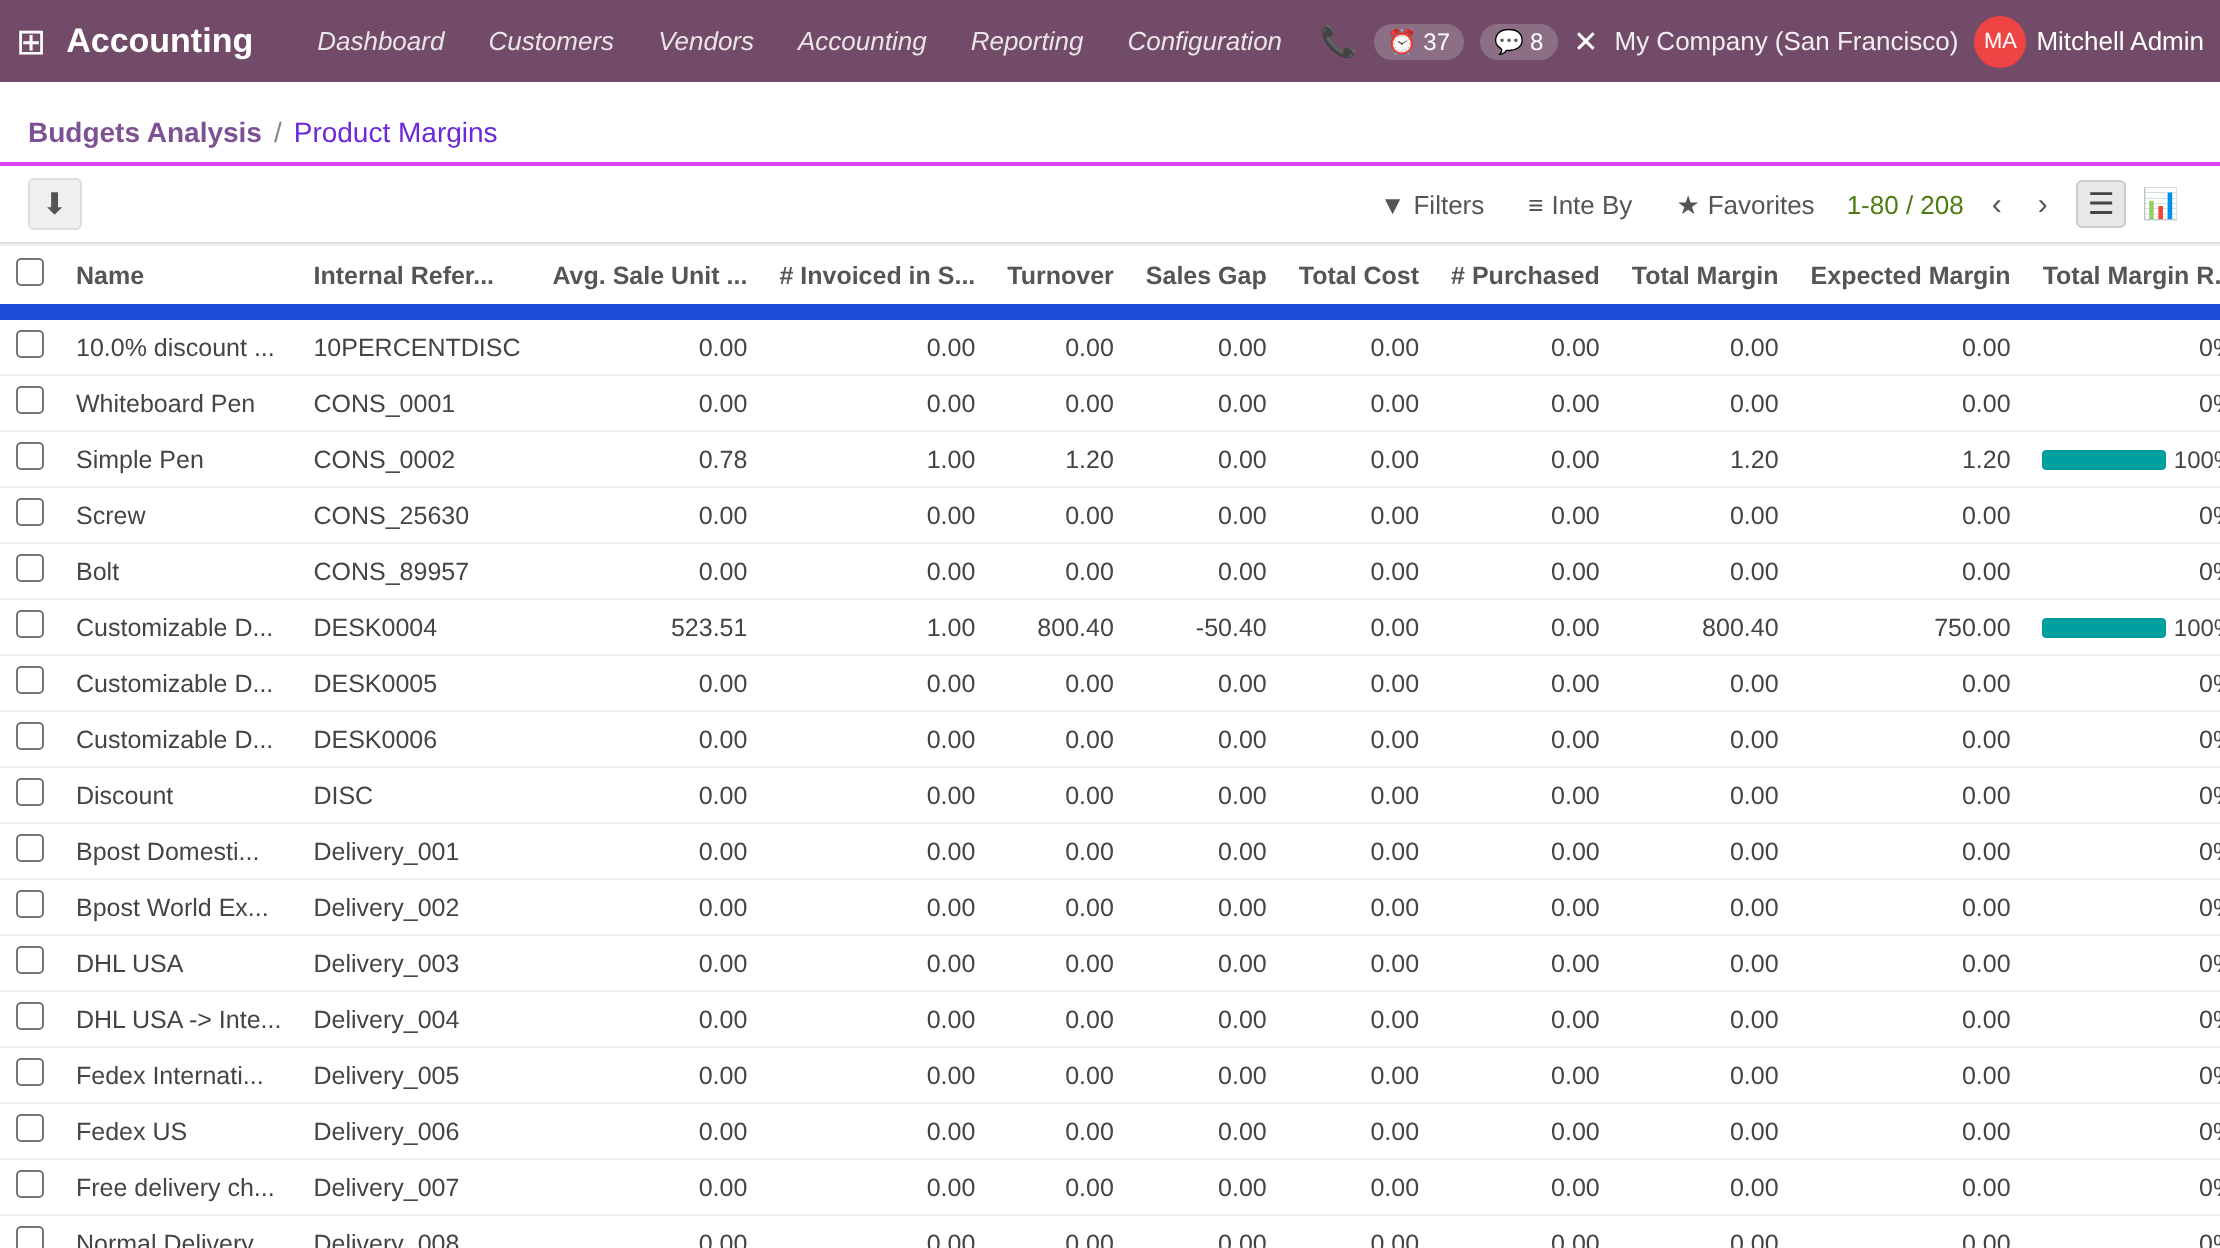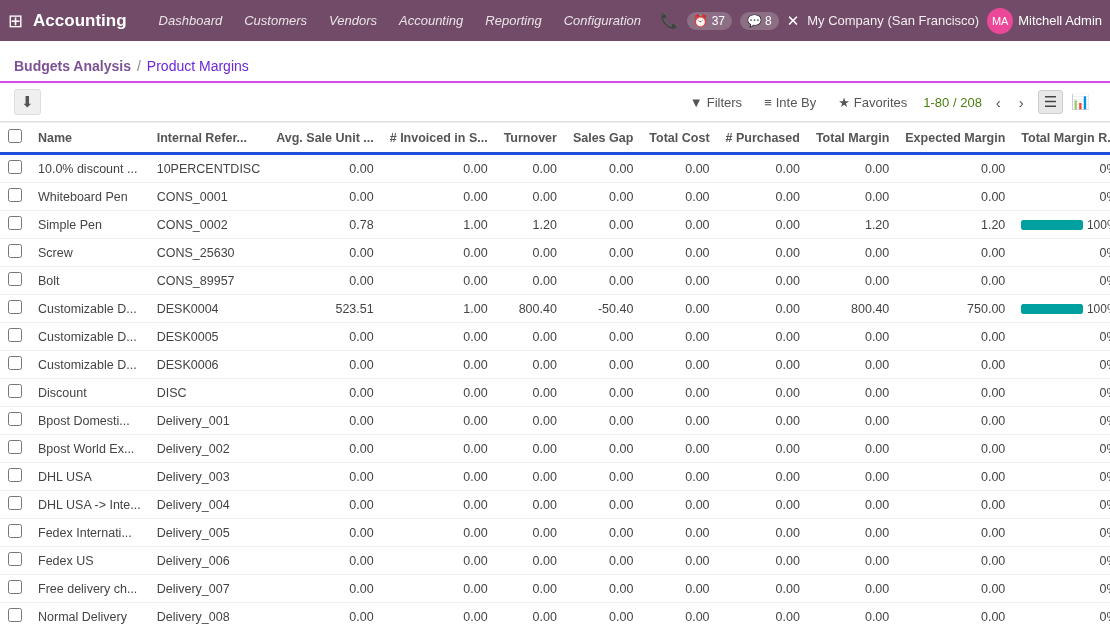--- a/index.html
+++ b/index.html
@@ -17,21 +17,21 @@
     }
     .topnav .app-grid { font-size: 18px; margin-right: 6px; cursor: pointer; color: #fff; }
     .topnav .app-title { font-size: 17px; font-weight: bold; color: #fff; margin-right: 18px; }
     .topnav .nav-links { display: flex; gap: 2px; flex: 1; font-style: italic; }
     .topnav .nav-link { color: rgba(255,255,255,0.85); padding: 6px 10px; border-radius: 3px; cursor: pointer; font-size: 13px; }
     .topnav .nav-right { display: flex; align-items: center; gap: 8px; margin-left: auto; }
     .topnav .icon-btn { color: #fff; cursor: pointer; font-size: 15px; }
     .topnav .badge-btn { background: rgba(255,255,255,0.2); border-radius: 12px; padding: 2px 7px; color: #fff; font-size: 12px; cursor: pointer; display: flex; align-items: center; gap: 3px; }
     .topnav .company-name { color: rgba(255,255,255,0.9); font-size: 13px; cursor: pointer; }
     .topnav .user-info { color: #fff; font-size: 13px; cursor: pointer; display: flex; align-items: center; gap: 5px; }
-    .topnav .avatar { width: 26px; height: 26px; border-radius: 50%; background: #ec4899; display: flex; align-items: center; justify-content: center; font-size: 11px; color: #fff; }
+    .topnav .avatar { width: 26px; height: 26px; border-radius: 50%; background: #ef4444; display: flex; align-items: center; justify-content: center; font-size: 11px; color: #fff; }
 
     
     .breadcrumb-bar {
       background: #fff;
       border-bottom: 2px solid #d946ef;
       padding: 10px 14px 0 14px;
       display: flex;
       align-items: center;
       justify-content: space-between;
       min-height: 42px;
@@ -62,21 +62,21 @@
     .toolbar .pager-btn { color: #555; cursor: pointer; font-size: 15px; padding: 2px 4px; }
     .toolbar .view-btns { display: flex; gap: 2px; }
     .toolbar .view-btn { color: #888; cursor: pointer; font-size: 15px; padding: 2px 5px; border: 1px solid transparent; border-radius: 3px; }
     .toolbar .view-btn.active { background: #e8e8e8; color: #444; border-color: #ccc; }
 
     
     .table-container { overflow-y: auto; height: calc(624px - 41px - 42px - 38px); }
     table { width: 100%; border-collapse: collapse; font-size: 12.5px; }
     thead th {
       background: #fff;
-      border-bottom: 3px solid #1d4ed8;
+      border-bottom: 8px solid #1d4ed8;
       border-top: 1px solid #eee;
       padding: 6px 8px;
       text-align: left;
       font-weight: 600;
       color: #555;
       white-space: nowrap;
       position: sticky;
       top: 0;
       z-index: 2;
     }

